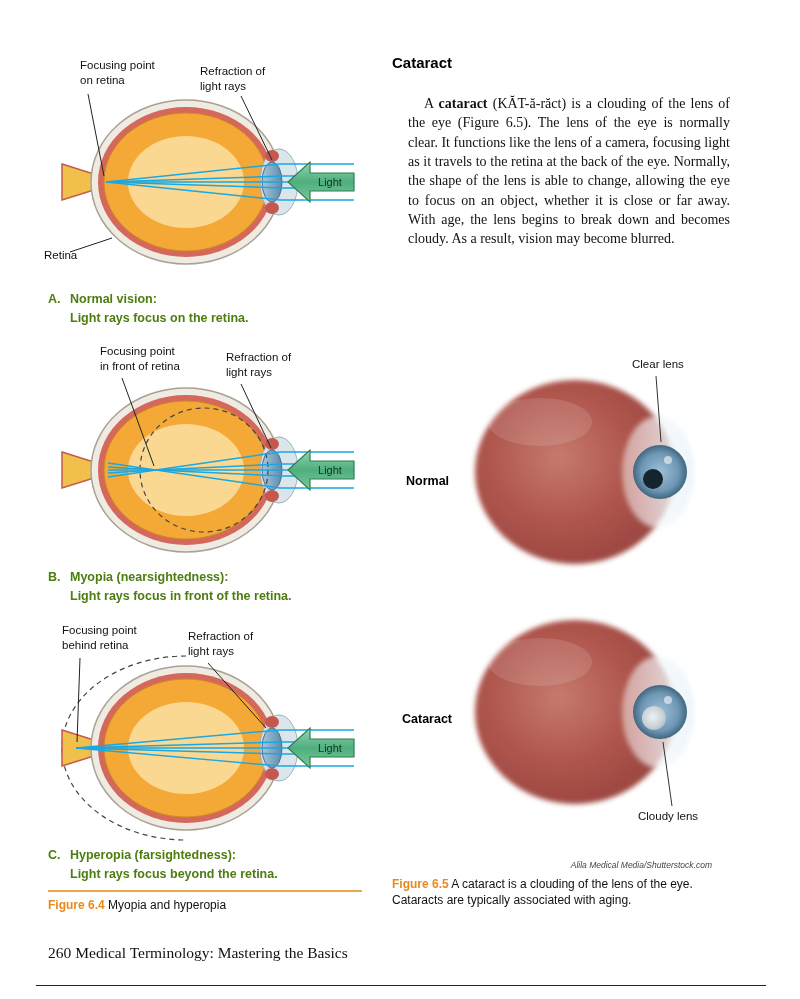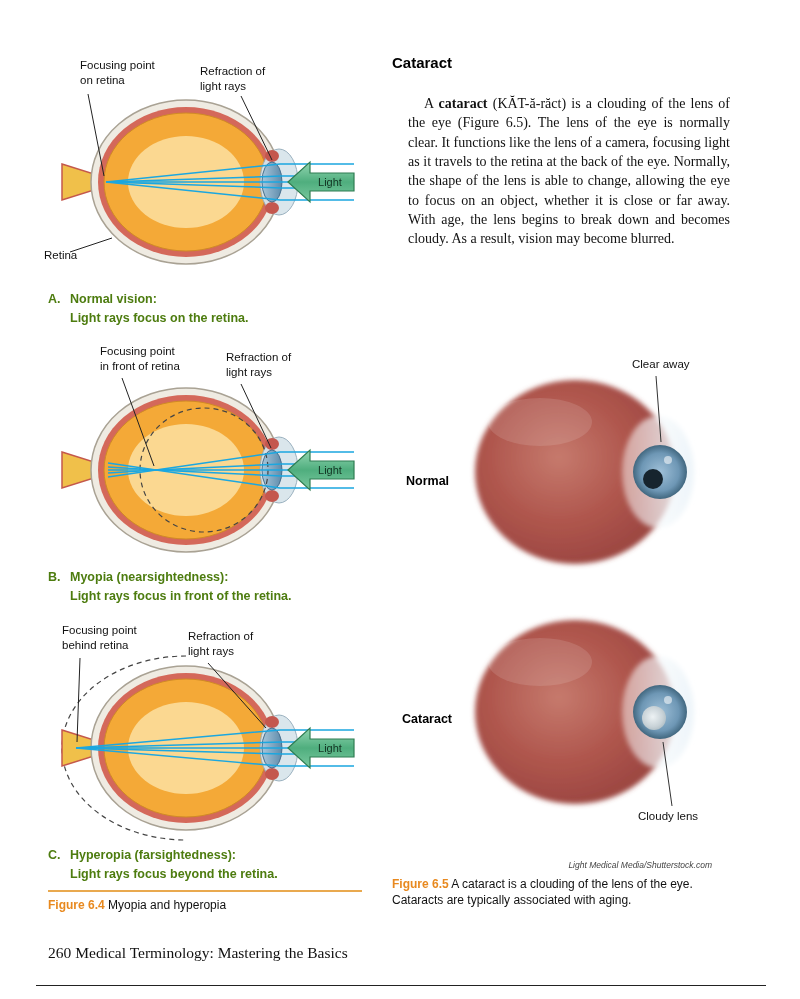--- a/index.html
+++ b/index.html
@@ -208,21 +208,21 @@
       </defs>
       <ellipse cx="175" cy="120" rx="100" ry="92" fill="url(#redG1)" filter="url(#soft1)"></ellipse>
       <ellipse cx="140" cy="70" rx="52" ry="24" fill="rgba(255,255,255,0.12)"></ellipse>
       <ellipse cx="258" cy="120" rx="36" ry="56" fill="url(#cornG1)" filter="url(#soft1)"></ellipse>
       <circle cx="260" cy="120" r="27" fill="url(#irisG1)"></circle>
       <circle cx="253" cy="127" r="10" fill="#16242E"></circle>
       <circle cx="268" cy="108" r="4" fill="rgba(255,255,255,0.55)"></circle>
       <path d="M256,24 L261,90" stroke="#333" stroke-width="1" fill="none"></path>
     </svg>
     <div class="eye-label" style="left:6px;top:122px">Normal</div>
-    <div class="lens-label" style="left:232px;top:6px">Clear away</div>
+    <div class="lens-label" style="left:232px;top:6px">Clear lens</div>
   </div>
 
   <div class="figure-block" style="left:400px;top:592px">
     <svg width="312" height="245" viewBox="0 0 312 245">
       <defs>
         <radialGradient id="redG2" cx="0.42" cy="0.42" r="0.78">
           <stop offset="0" stop-color="#C67A6D"></stop>
             <stop offset="0.45" stop-color="#AF564D"></stop>
             <stop offset="0.8" stop-color="#9A4540"></stop>
             <stop offset="1" stop-color="#8A3C38"></stop>
@@ -250,21 +250,21 @@
       <ellipse cx="258" cy="120" rx="36" ry="56" fill="url(#cornG2)" filter="url(#soft2)"></ellipse>
       <circle cx="260" cy="120" r="27" fill="url(#irisG2)"></circle>
       <circle cx="254" cy="126" r="12" fill="url(#cloudG2)"></circle>
       <circle cx="268" cy="108" r="4" fill="rgba(255,255,255,0.55)"></circle>
       <path d="M263,150 L272,214" stroke="#333" stroke-width="1" fill="none"></path>
     </svg>
     <div class="eye-label" style="left:2px;top:120px">Cataract</div>
     <div class="lens-label" style="left:238px;top:218px">Cloudy lens</div>
   </div>
 
-  <div class="credit">Light Medical Media/Shutterstock.com</div>
+  <div class="credit">Alila Medical Media/Shutterstock.com</div>
   <div class="fig-caption" style="left:392px;top:876px;width:326px">
     <span class="fig-label">Figure 6.5</span> <span>A cataract is a clouding of the lens of the eye. Cataracts are typically associated with aging.</span>
   </div>
 
   <div class="footer">
     <span class="pgnum">260</span><span>Medical Terminology: Mastering the Basics</span>
   </div>
   <div class="bottom-rule"></div>
 
 </div>

